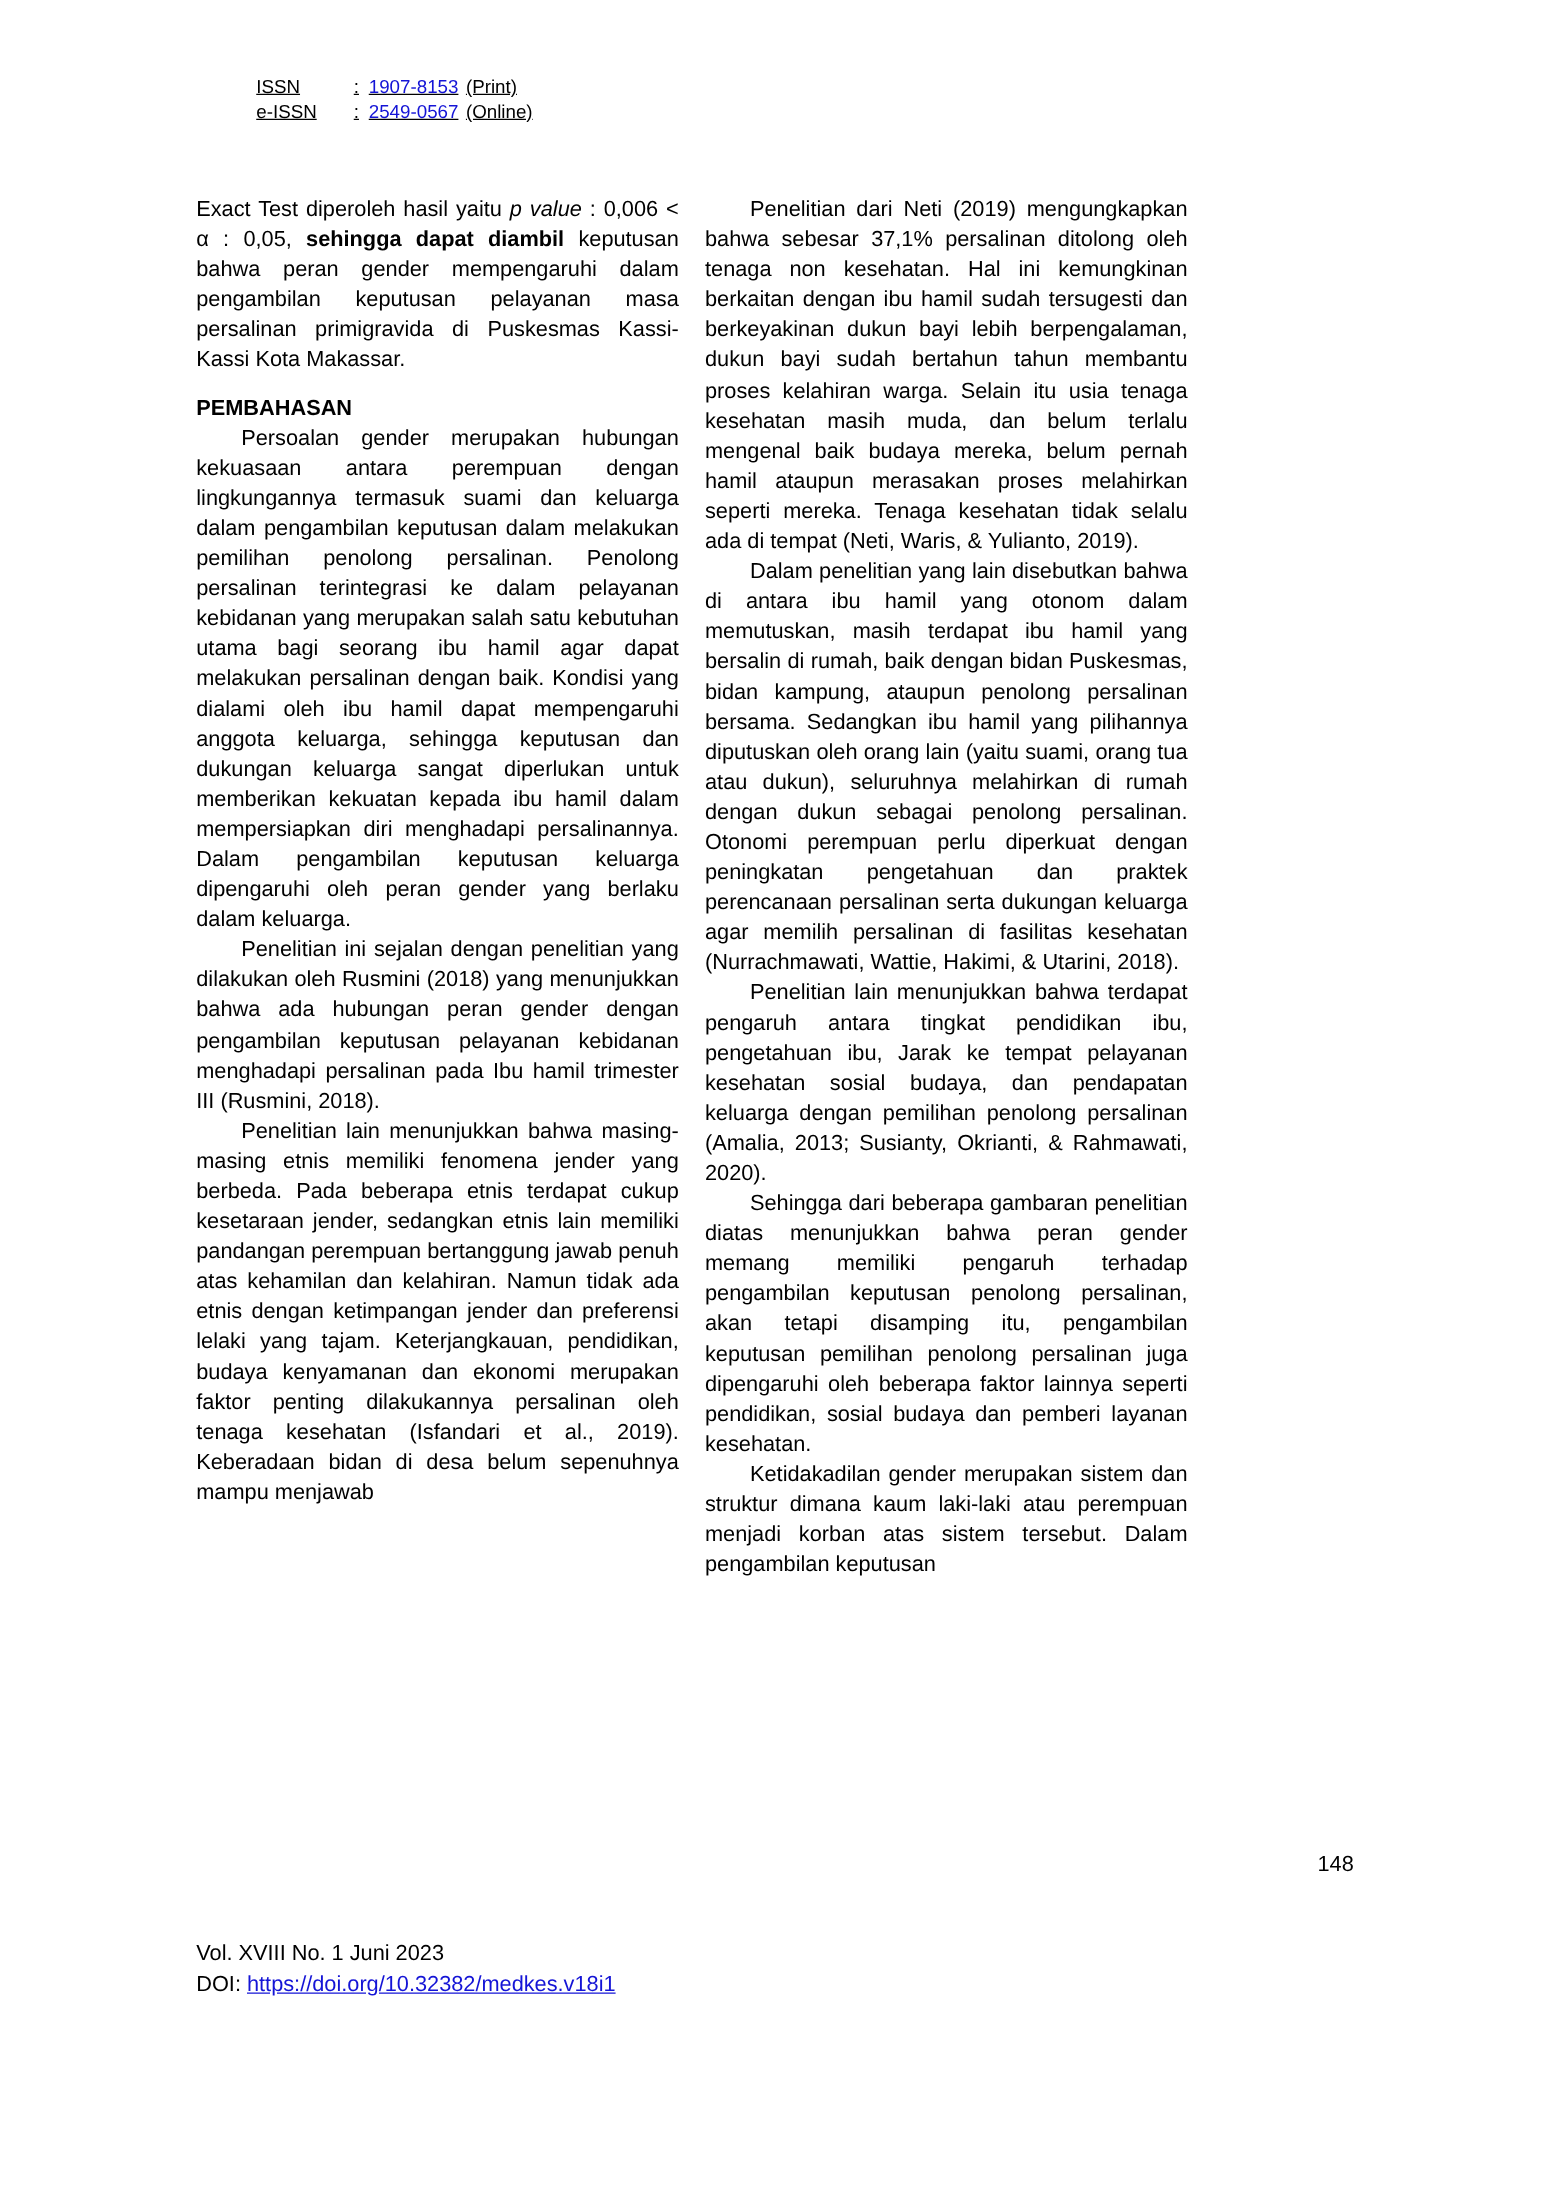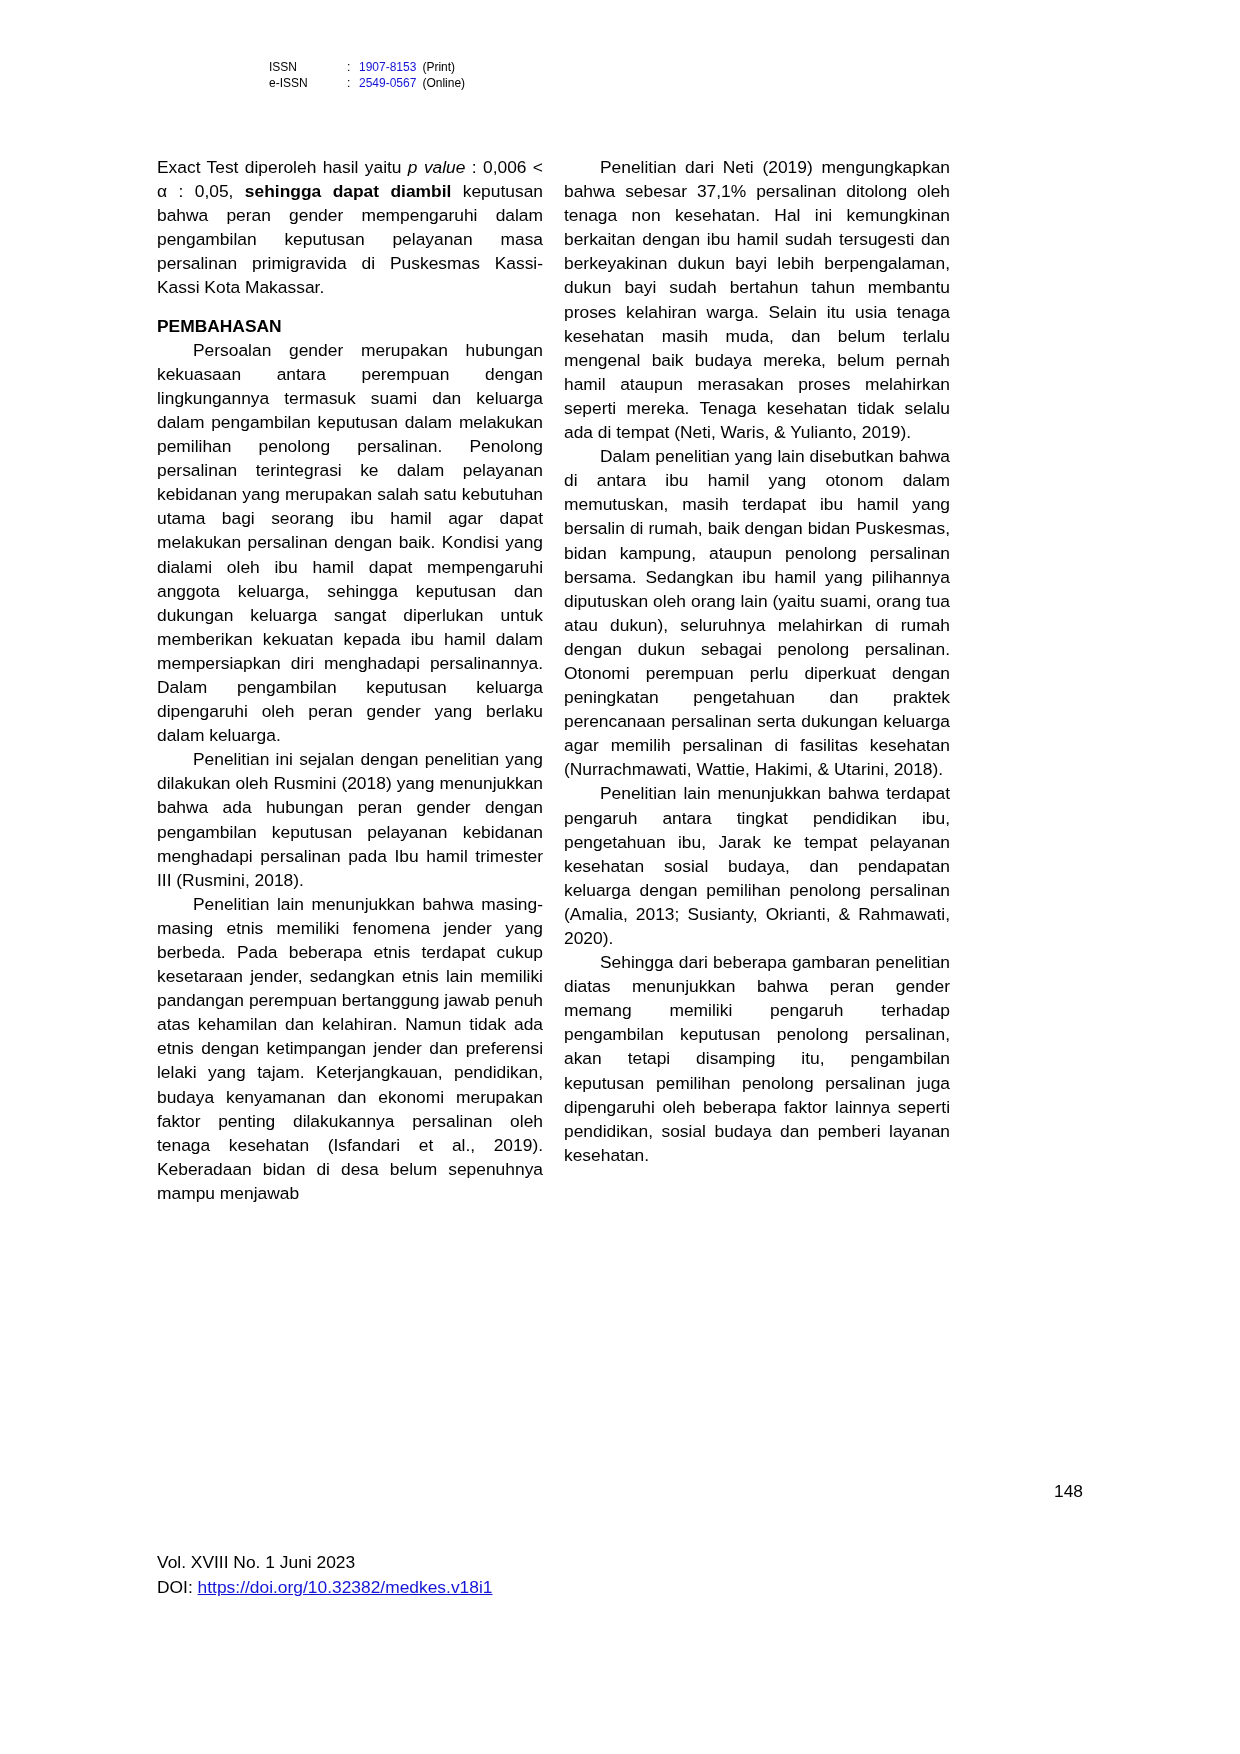--- a/index.html
+++ b/index.html
@@ -27,23 +27,24 @@
     display: flex;
     justify-content: flex-start;
     align-items: flex-start;
   }
   .journal-title {
     font-size: 17.5px;
     line-height: 1.35;
     white-space: nowrap;
   }
   .issn-block {
-    margin-left: 112px;
-    font-size: 12px;
+    margin-left: 48px;
+    font-size: 15px;
     line-height: 1.32;
+    text-decoration: underline;
   }
   .issn-line {
     white-space: nowrap;
     display: flex;
   }
   .issn-label {
     display: inline-block;
     min-width: 78px;
   }
   .issn-colon {
@@ -149,20 +150,21 @@
       <p>Persoalan gender merupakan hubungan kekuasaan antara perempuan dengan lingkungannya termasuk suami dan keluarga dalam pengambilan keputusan dalam melakukan pemilihan penolong persalinan. Penolong persalinan terintegrasi ke dalam pelayanan kebidanan yang merupakan salah satu kebutuhan utama bagi seorang ibu hamil agar dapat melakukan persalinan dengan baik. Kondisi yang dialami oleh ibu hamil dapat mempengaruhi anggota keluarga, sehingga keputusan dan dukungan keluarga sangat diperlukan untuk memberikan kekuatan kepada ibu hamil dalam mempersiapkan diri menghadapi persalinannya. Dalam pengambilan keputusan keluarga dipengaruhi oleh peran gender yang berlaku dalam keluarga.</p>
       <p>Penelitian ini sejalan dengan penelitian yang dilakukan oleh Rusmini (2018) yang menunjukkan bahwa ada hubungan peran gender dengan pengambilan keputusan pelayanan kebidanan menghadapi persalinan pada Ibu hamil trimester III (Rusmini, 2018).</p>
       <p>Penelitian lain menunjukkan bahwa masing-masing etnis memiliki fenomena jender yang berbeda. Pada beberapa etnis terdapat cukup kesetaraan jender, sedangkan etnis lain memiliki pandangan perempuan bertanggung jawab penuh atas kehamilan dan kelahiran. Namun tidak ada etnis dengan ketimpangan jender dan preferensi lelaki yang tajam. Keterjangkauan, pendidikan, budaya kenyamanan dan ekonomi merupakan faktor penting dilakukannya persalinan oleh tenaga kesehatan (Isfandari et al., 2019). Keberadaan bidan di desa belum sepenuhnya mampu menjawab</p>
     </div>
 
     <div class="col">
       <p>Penelitian dari Neti (2019) mengungkapkan bahwa sebesar 37,1% persalinan ditolong oleh tenaga non kesehatan. Hal ini kemungkinan berkaitan dengan ibu hamil sudah tersugesti dan berkeyakinan dukun bayi lebih berpengalaman, dukun bayi sudah bertahun tahun membantu proses kelahiran warga. Selain itu usia tenaga kesehatan masih muda, dan belum terlalu mengenal baik budaya mereka, belum pernah hamil ataupun merasakan proses melahirkan seperti mereka. Tenaga kesehatan tidak selalu ada di tempat (Neti, Waris, &amp; Yulianto, 2019).</p>
       <p>Dalam penelitian yang lain disebutkan bahwa di antara ibu hamil yang otonom dalam memutuskan, masih terdapat ibu hamil yang bersalin di rumah, baik dengan bidan Puskesmas, bidan kampung, ataupun penolong persalinan bersama. Sedangkan ibu hamil yang pilihannya diputuskan oleh orang lain (yaitu suami, orang tua atau dukun), seluruhnya melahirkan di rumah dengan dukun sebagai penolong persalinan. Otonomi perempuan perlu diperkuat dengan peningkatan pengetahuan dan praktek perencanaan persalinan serta dukungan keluarga agar memilih persalinan di fasilitas kesehatan (Nurrachmawati, Wattie, Hakimi, &amp; Utarini, 2018).</p>
       <p>Penelitian lain menunjukkan bahwa terdapat pengaruh antara tingkat pendidikan ibu, pengetahuan ibu, Jarak ke tempat pelayanan kesehatan sosial budaya, dan pendapatan keluarga dengan pemilihan penolong persalinan (Amalia, 2013; Susianty, Okrianti, &amp; Rahmawati, 2020).</p>
       <p>Sehingga dari beberapa gambaran penelitian diatas menunjukkan bahwa peran gender memang memiliki pengaruh terhadap pengambilan keputusan penolong persalinan, akan tetapi disamping itu, pengambilan keputusan pemilihan penolong persalinan juga dipengaruhi oleh beberapa faktor lainnya seperti pendidikan, sosial budaya dan pemberi layanan kesehatan.</p>
+      <p>Ketidakadilan gender merupakan sistem dan struktur dimana kaum laki-laki atau perempuan menjadi korban atas sistem tersebut. Dalam pengambilan keputusan</p>
     </div>
 
   </div>
 
   <div class="page-number">148</div>
 
   <div class="footer">
     <div>Vol. XVIII No. 1 Juni 2023</div>
     <div><span class="footer-doi-label">DOI: </span><a class="doi-link" href="#">https://doi.org/10.32382/medkes.v18i1</a></div>
   </div>

